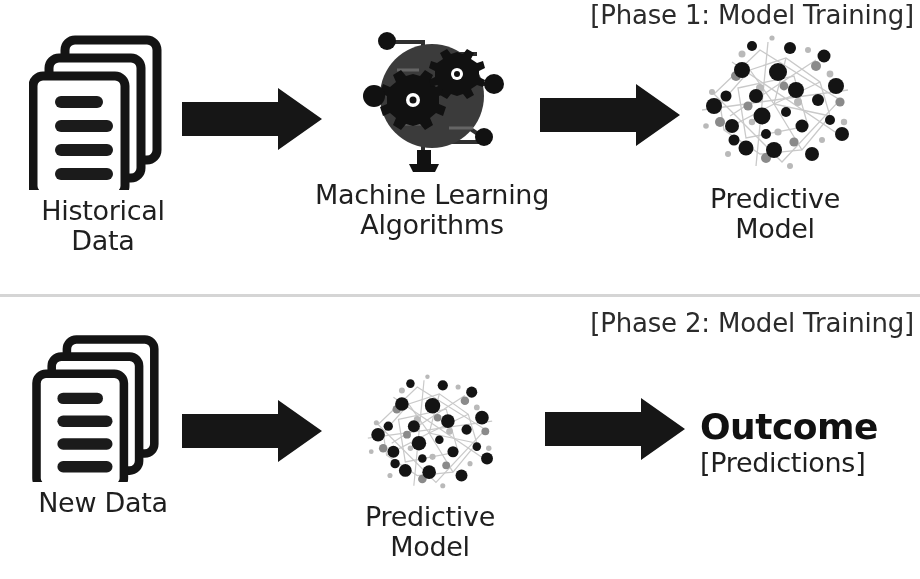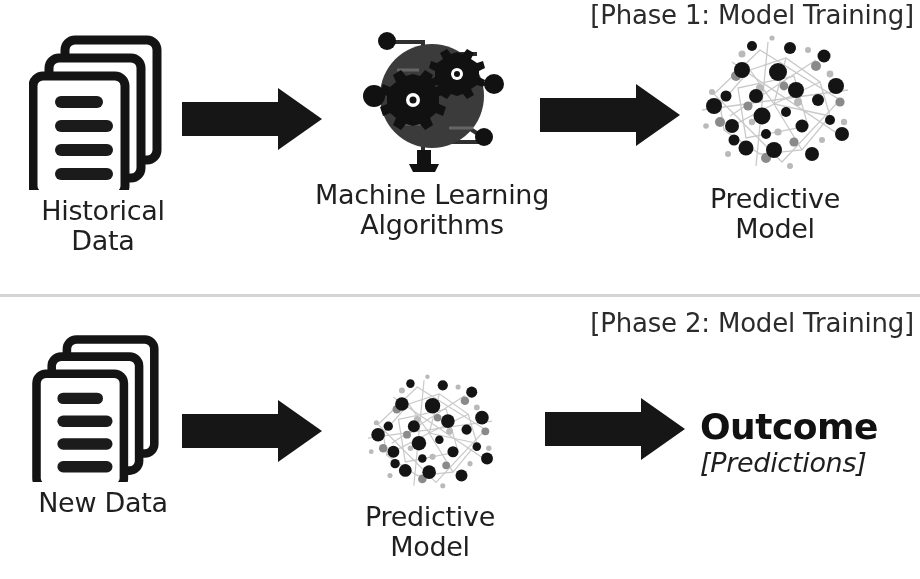--- a/index.html
+++ b/index.html
@@ -88,21 +88,20 @@
     color: #111111;
     letter-spacing: -0.5px;
     line-height: 1.05;
   }
   .outcome-sub {
     font-size: 27px;
     color: #1f1f1f;
     letter-spacing: -0.3px;
     line-height: 1.1;
     margin-top: 2px;
-    font-style: italic;
   }
 </style>
 </head>
 <body>
 
 <div class="canvas">
 
   <div class="phase-label" id="phase1-label">[Phase 1: Model Training]</div>
 
   <div class="node" style="left:18px; top:30px; width:170px;">

